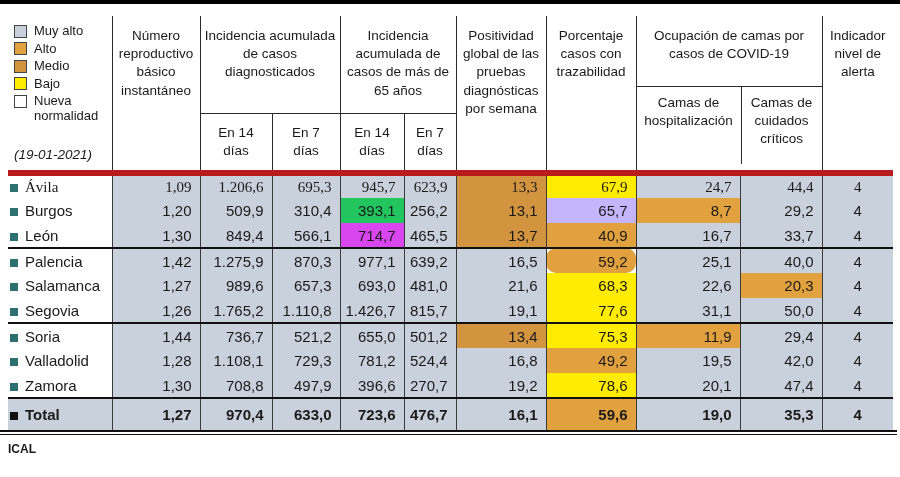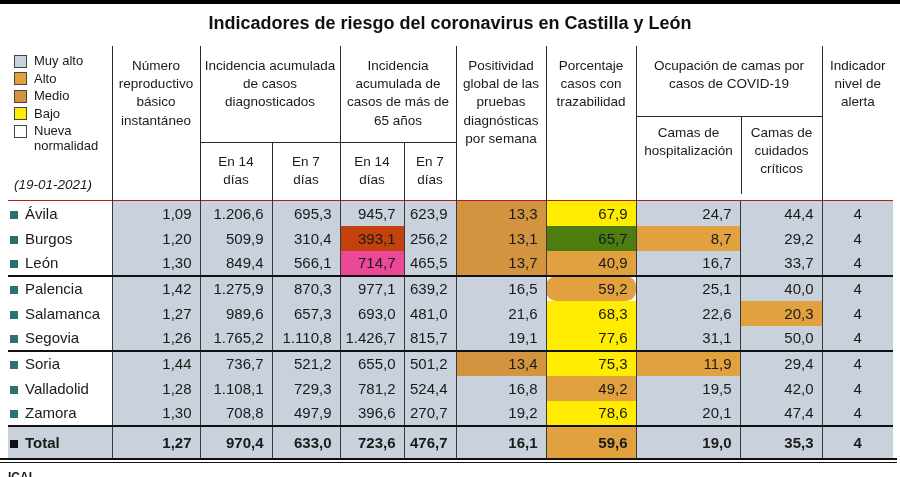--- a/index.html
+++ b/index.html
@@ -31,40 +31,39 @@
   .occ-cell { padding: 0 !important; vertical-align: top; }
   .occ-wrap { display: flex; flex-direction: column; height: 148px; }
   .occ-top { height: 70px; padding-top: 11px; text-align: center; }
   .occ-bottom { flex: 1; display: flex; border-top: 1px solid #2a2a2a; }
   .occ-sub { padding-top: 7px; text-align: center; line-height: 1.35; }
   .occ-sub.hosp { width: 104px; }
   .occ-sub.crit { flex: 1; border-left: 1px solid #2a2a2a; }
 
   
   tbody tr { height: 25px; }
-  tbody tr:first-child > * { border-top: 1px solid #b91c1c; }
+  tbody tr:first-child > * { border-top: 6px solid #b91c1c; font-family: Liberation Serif, serif; }
   tbody tr.group-break > * { border-top: 2px solid #111; }
   tbody tr.total-row { height: 32px; }
   tbody tr.total-row > * { border-top: 2px solid #111; font-weight: bold; }
   tbody td { font-size: 15px; text-align: right; padding-right: 8px; border-left: 1px solid #3a3a3a; }
   tbody td.center { text-align: center; padding-right: 0; }
   tbody th.rowlabel { text-align: left; font-size: 15px; padding-left: 2px; white-space: nowrap; }
   .bullet { display: inline-block; width: 8px; height: 8px; margin-right: 7px; }
 
   .bottom-rule { width: 897px; margin-top: 0; border-top: 2px solid #111; border-bottom: 1px solid #111; height: 5px; }
   .footer { display: flex; justify-content: space-between; align-items: baseline; margin: 7px 8px 0 8px; }
   .src { font-size: 11.5px; }
   .ical { font-size: 12px; font-weight: bold; }
 </style>
 </head>
 <body>
 
 <div class="canvas">
   <div class="topbar"></div>
-  <div class="title">Indicadores de riesgo del coronavirus en Castilla y León</div>
 
   <div class="tbl-wrap">
     <table>
       <colgroup>
         <col style="width:104px">
           <col style="width:88px">
           <col style="width:72px">
           <col style="width:68px">
         <col style="width:64px">
           <col style="width:52px">
@@ -136,34 +135,34 @@
             <td style="background: rgb(255, 236, 0);">67,9</td>
             <td style="background: rgb(201, 209, 220);">24,7</td>
             <td style="background: rgb(201, 209, 220);">44,4</td>
             <td class="center" style="background: rgb(201, 209, 220);">4</td>
           </tr>
           <tr>
             <th class="rowlabel"><span class="bullet" style="background: rgb(45, 112, 112);"></span><span>Burgos</span></th>
             <td style="background: rgb(201, 209, 220);">1,20</td>
             <td style="background: rgb(201, 209, 220);">509,9</td>
             <td style="background: rgb(201, 209, 220);">310,4</td>
-            <td style="background: #c2410c;">393,1</td>
+            <td style="background: #22c55e;">393,1</td>
             <td style="background: rgb(201, 209, 220);">256,2</td>
             <td style="background: rgb(210, 148, 63);">13,1</td>
-            <td style="background: #4d7c0f;">65,7</td>
+            <td style="background: #c4b5fd;">65,7</td>
             <td style="background: rgb(225, 161, 62);">8,7</td>
             <td style="background: rgb(201, 209, 220);">29,2</td>
             <td class="center" style="background: rgb(201, 209, 220);">4</td>
           </tr>
           <tr>
             <th class="rowlabel"><span class="bullet" style="background: rgb(45, 112, 112);"></span><span>León</span></th>
             <td style="background: rgb(201, 209, 220);">1,30</td>
             <td style="background: rgb(201, 209, 220);">849,4</td>
             <td style="background: rgb(201, 209, 220);">566,1</td>
-            <td style="background: #ec4899;">714,7</td>
+            <td style="background: #d946ef;">714,7</td>
             <td style="background: rgb(201, 209, 220);">465,5</td>
             <td style="background: rgb(210, 148, 63);">13,7</td>
             <td style="background: rgb(225, 161, 62);">40,9</td>
             <td style="background: rgb(201, 209, 220);">16,7</td>
             <td style="background: rgb(201, 209, 220);">33,7</td>
             <td class="center" style="background: rgb(201, 209, 220);">4</td>
           </tr>
           <tr class="group-break">
             <th class="rowlabel"><span class="bullet" style="background: rgb(45, 112, 112);"></span><span>Palencia</span></th>
             <td style="background: rgb(201, 209, 220);">1,42</td>

